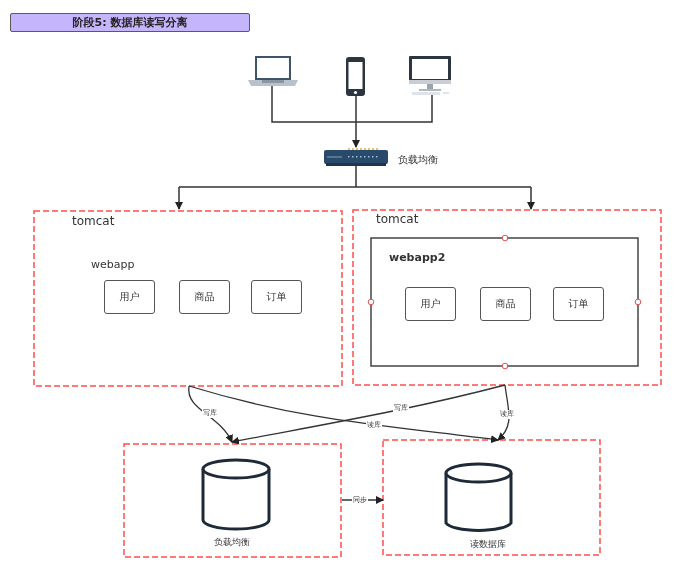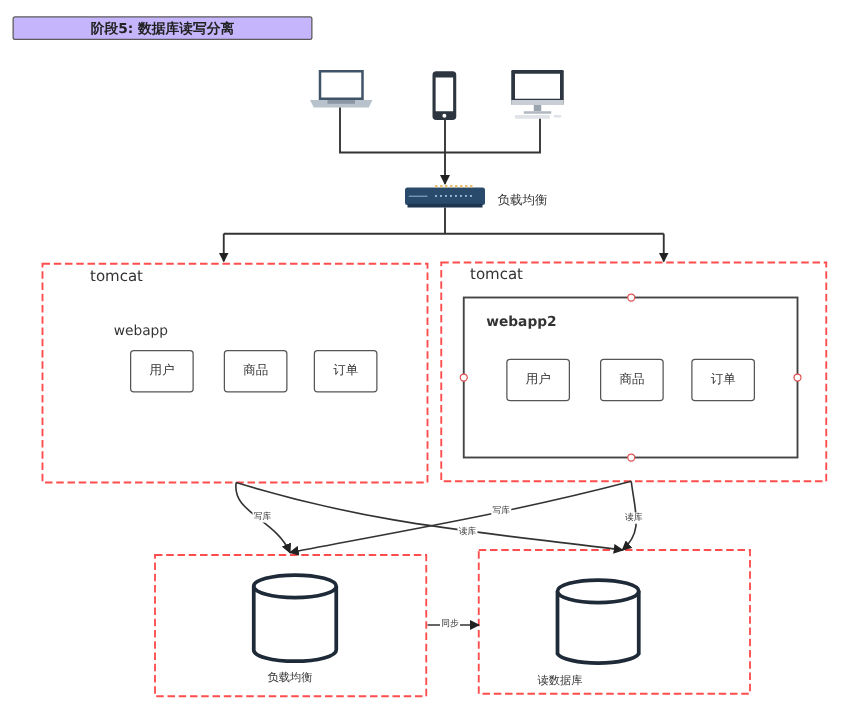--- a/index.html
+++ b/index.html
@@ -128,13 +128,13 @@
 <div class="module" style="left:480px;top:287px;">商品</div>
 <div class="module" style="left:553px;top:287px;">订单</div>
 
 <div class="edge-lbl" style="left:202px;top:409px;">写库</div>
 <div class="edge-lbl" style="left:366px;top:421px;">读库</div>
 <div class="edge-lbl" style="left:393px;top:404px;">写库</div>
 <div class="edge-lbl" style="left:499px;top:410px;">读库</div>
 <div class="edge-lbl" style="left:352px;top:496px;font-family:Liberation Mono, monospace;">同步</div>
 
 <div class="lbl" style="left:214px;top:536px;font-size:9px;">负载均衡</div>
-<div class="lbl" style="left:430px;top:538px;font-size:9px;">读数据库</div>
+<div class="lbl" style="left:470px;top:538px;font-size:9px;">读数据库</div>
 
 </body></html>

